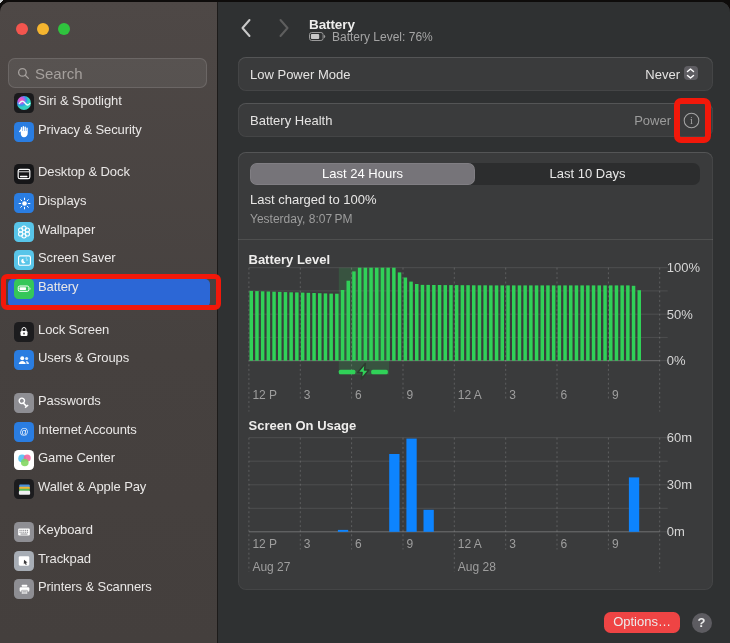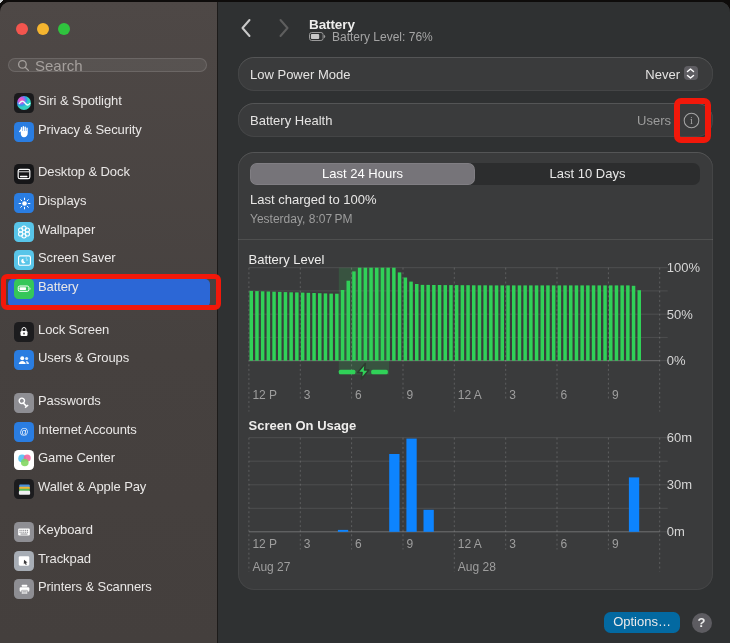--- a/index.html
+++ b/index.html
@@ -5,33 +5,33 @@
   html,body { width:730px; height:643px; overflow:hidden; background:#0e0c0b;
     font-family:"Liberation Sans", sans-serif; -webkit-font-smoothing:antialiased; }
   #win { position:absolute; left:0; top:2px; width:730px; height:641px;
     border-radius:10px 10px 0 0; overflow:hidden; display:flex;
     box-shadow:inset 0 1px 0 rgba(255,255,255,0.25); }
   #sidebar { position:relative; width:218px; flex:0 0 218px;
     background:linear-gradient(#4e4846,#46413f 55%,#443f3d);
     border-right:1px solid #1d1b1a; }
   #pane { position:relative; flex:1; background:#2f3132; }
   .tl { position:absolute; width:12px; height:12px; border-radius:50%; top:21px; }
-  #search { position:absolute; left:8px; top:56px; width:199px; height:14px;
+  #search { position:absolute; left:8px; top:56px; width:199px; height:30px;
     background:rgba(255,255,255,0.065); border:1px solid rgba(255,255,255,0.12);
     border-radius:7px; color:#a5a09d; font-size:15px; display:flex; align-items:center; }
   #list { position:absolute; left:8px; top:91px; width:202px; }
   .row { height:28.6px; display:flex; border-radius:5px;
     color:#e9e7e6; font-size:13px; padding-left:6px; }
   .row.sel { background:#2c67d6; }
   .gap { height:14.3px; }
   .ic { width:20px; height:20px; border-radius:4.5px; margin-right:4px;
     display:inline-flex; align-items:center; justify-content:center; flex:0 0 20px; }
   .lbl { white-space:nowrap; letter-spacing:-0.1px; }
   .card { position:absolute; left:20px; width:475px; background:#3a3b3c;
-    border-radius:16px; box-shadow:inset 0 0 0 1px rgba(255,255,255,0.055), inset 0 1px 0 rgba(255,255,255,0.09); }
+    border-radius:8px; box-shadow:inset 0 0 0 1px rgba(255,255,255,0.055), inset 0 1px 0 rgba(255,255,255,0.09); }
   .redbox { position:absolute; border:5px solid #f2180a; z-index:30; }
 </style></head>
 <body>
 <div style="position:absolute;left:0;top:0;width:5px;height:3px;background:linear-gradient(135deg,#cfd2d4 0%,#cfd2d4 45%,transparent 46%)"></div>
 <div id="win">
   <div id="sidebar">
     <div class="tl" style="left:16px;background:#f3554e"></div>
     <div class="tl" style="left:37px;background:#f5b52f"></div>
     <div class="tl" style="left:58px;background:#2fc33e"></div>
     <div id="search">
@@ -268,35 +268,35 @@
     <div style="position:absolute;right:50px;top:65px;font-size:13px;color:#e4e3e2;z-index:2">Never</div>
     <div style="position:absolute;left:466px;top:64.3px;width:13.5px;height:13.5px;border-radius:4px;background:#5f5e63;z-index:2;display:flex;align-items:center;justify-content:center">
       <svg width="9" height="11" viewBox="0 0 9 11">
           <polyline points="1.5,3.6 4.5,0.9 7.5,3.6" fill="none" stroke="#fff" stroke-width="1.4" stroke-linecap="round" stroke-linejoin="round"></polyline>
           <polyline points="1.5,7.4 4.5,10.1 7.5,7.4" fill="none" stroke="#fff" stroke-width="1.4" stroke-linecap="round" stroke-linejoin="round"></polyline>
         </svg>
     </div>
 
     <div class="card" style="top:101.4px;height:33.5px"></div>
     <div style="position:absolute;left:32px;top:111px;font-size:13px;color:#e4e3e2;z-index:2">Battery Health</div>
-    <div style="position:absolute;right:59px;top:111px;font-size:13px;color:#9c9c9c;z-index:2">Users</div>
+    <div style="position:absolute;right:59px;top:111px;font-size:13px;color:#9c9c9c;z-index:2">Power</div>
     <svg width="17" height="17" viewBox="0 0 20 20" style="position:absolute;left:464.5px;top:110.2px;z-index:2">
       <circle cx="10" cy="10" r="8.6" fill="none" stroke="#a5a5a5" stroke-width="1.2"></circle>
       <text x="10" y="14.6" text-anchor="middle" font-size="12.5" font-family="Liberation Serif" fill="#a5a5a5">i</text>
     </svg>
 
     <div class="card" id="bigcard" style="top:149.5px;height:438px">
       <div style="position:absolute;left:12px;top:11.5px;width:450px;height:21.5px;background:#2c2d2e;border-radius:7px"></div>
       <div style="position:absolute;left:12px;top:11.5px;width:225px;height:21.5px;background:#767479;border-radius:7px;box-shadow:inset 0 0 0 0.5px rgba(255,255,255,0.16)"></div>
       <div style="position:absolute;left:12px;top:14.5px;width:225px;text-align:center;font-size:13px;color:#fff">Last 24 Hours</div>
       <div style="position:absolute;left:237px;top:14.5px;width:225px;text-align:center;font-size:13px;color:#e8e8e8">Last 10 Days</div>
       <div style="position:absolute;left:12px;top:40px;font-size:13px;color:#e8e7e6">Last charged to 100%</div>
       <div style="position:absolute;left:12px;top:60px;font-size:12px;color:#9d9d9d">Yesterday, 8:07 PM</div>
       <div style="position:absolute;left:0;top:87px;width:475px;height:1px;background:rgba(255,255,255,0.1)"></div>
-      <div style="position:absolute;left:10.5px;top:100px;font-size:13px;font-weight:normal;color:#eeedec">Battery Level</div>
+      <div style="position:absolute;left:10.5px;top:100px;font-size:13px;font-weight:bold;color:#eeedec">Battery Level</div>
       <div style="position:absolute;left:10.5px;top:266.5px;font-size:13px;font-weight:bold;color:#eeedec">Screen On Usage</div>
       <svg width="475" height="438" viewBox="0 0 475 438" style="position:absolute;left:0;top:0" font-family="Liberation Sans, sans-serif">
           <rect x="100.8" y="115.7" width="50.2" height="106.8" fill="rgba(48,209,88,0.16)"></rect>
           <line x1="10.9" y1="208.7" x2="421.7" y2="208.7" stroke="rgba(255,255,255,0.28)" stroke-width="1"></line>
           <line x1="10.9" y1="185.4" x2="421.7" y2="185.4" stroke="rgba(255,255,255,0.1)" stroke-width="1"></line>
           <line x1="10.9" y1="162.2" x2="421.7" y2="162.2" stroke="rgba(255,255,255,0.1)" stroke-width="1"></line>
           <line x1="10.9" y1="138.9" x2="421.7" y2="138.9" stroke="rgba(255,255,255,0.1)" stroke-width="1"></line>
           <line x1="10.9" y1="115.7" x2="421.7" y2="115.7" stroke="rgba(255,255,255,0.1)" stroke-width="1"></line>
           <line x1="421.7" y1="208.7" x2="429.7" y2="208.7" stroke="rgba(255,255,255,0.10)" stroke-width="1"></line>
           <line x1="421.7" y1="185.4" x2="429.7" y2="185.4" stroke="rgba(255,255,255,0.10)" stroke-width="1"></line>
@@ -430,17 +430,17 @@
           <text x="428.7" y="166.7" font-size="13" fill="#d6d6d6">50%</text>
           <text x="428.7" y="213.2" font-size="13" fill="#d6d6d6">0%</text>
           <text x="428.7" y="290.2" font-size="13" fill="#d6d6d6">60m</text>
           <text x="428.7" y="337.2" font-size="13" fill="#d6d6d6">30m</text>
           <text x="428.7" y="384.3" font-size="13" fill="#d6d6d6">0m</text>
         </svg>
     </div>
 
     <div class="redbox" style="left:455.9px;top:96.2px;width:37.4px;height:44.5px;border-width:6.5px;border-radius:7px"></div>
 
-    <div style="position:absolute;left:386.3px;top:610px;width:75.5px;height:20.5px;background:#0369a1;border-radius:6.5px;text-align:center;font-size:13px;color:#eceaea;line-height:20.5px">Options…</div>
+    <div style="position:absolute;left:386.3px;top:610px;width:75.5px;height:20.5px;background:#ef4444;border-radius:6.5px;text-align:center;font-size:13px;color:#eceaea;line-height:20.5px">Options…</div>
     <div style="position:absolute;left:473.6px;top:610.5px;width:20px;height:20px;background:#5d5c61;border-radius:50%;text-align:center;font-size:13px;font-weight:bold;color:#ececec;line-height:20px">?</div>
   </div>
 </div>
 <div class="redbox" style="left:0.5px;top:273.5px;width:220px;height:36px;border-width:5.5px;border-radius:6px;z-index:40"></div>
 
 </body></html>

